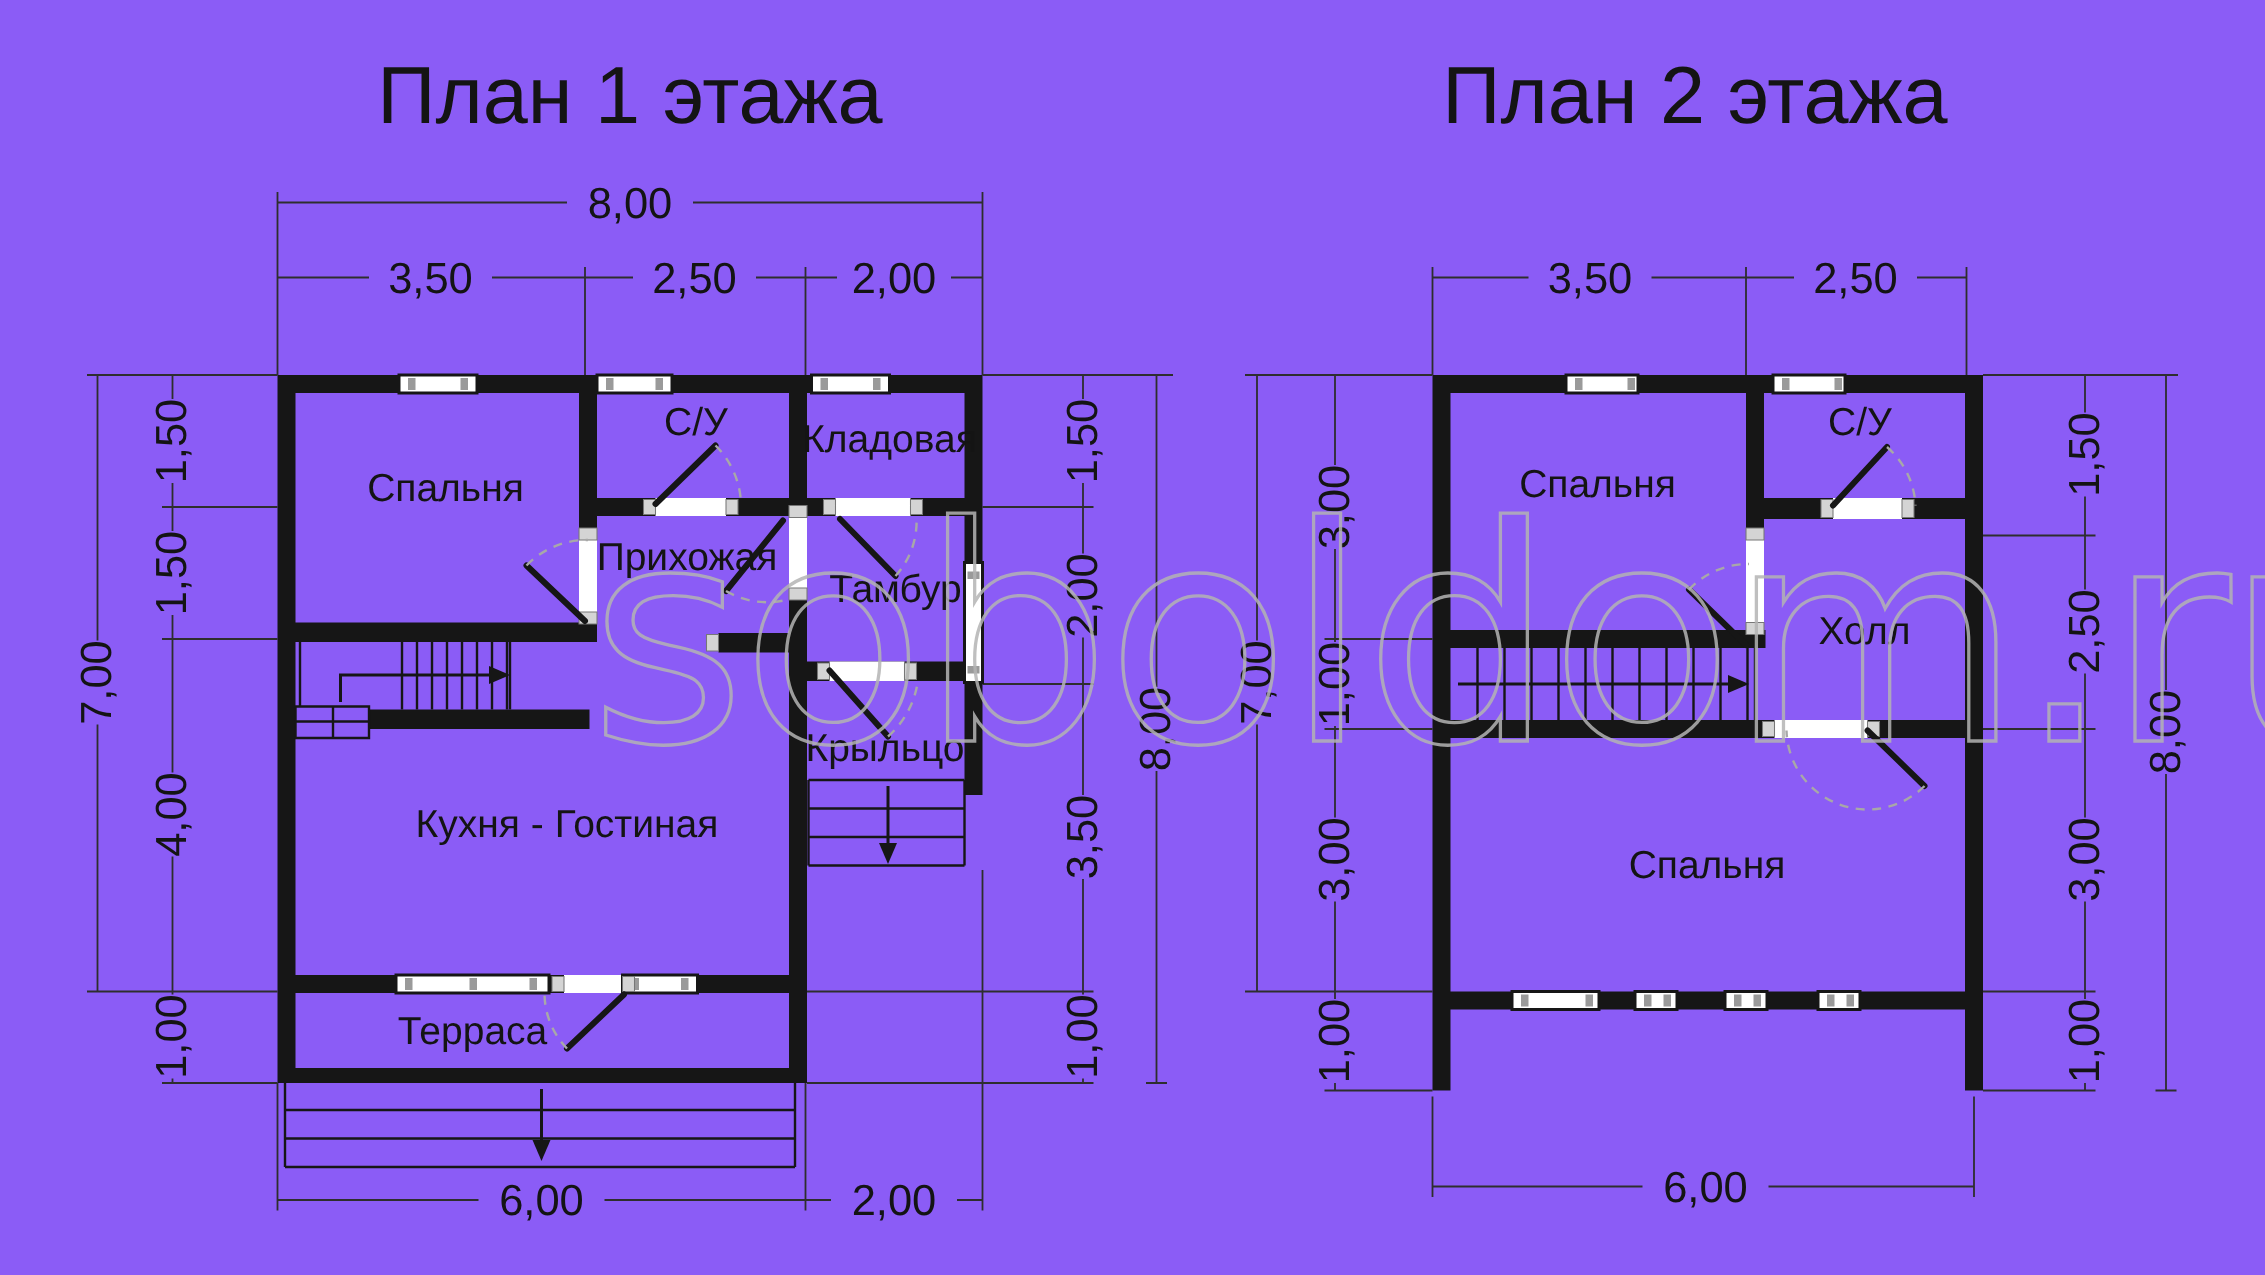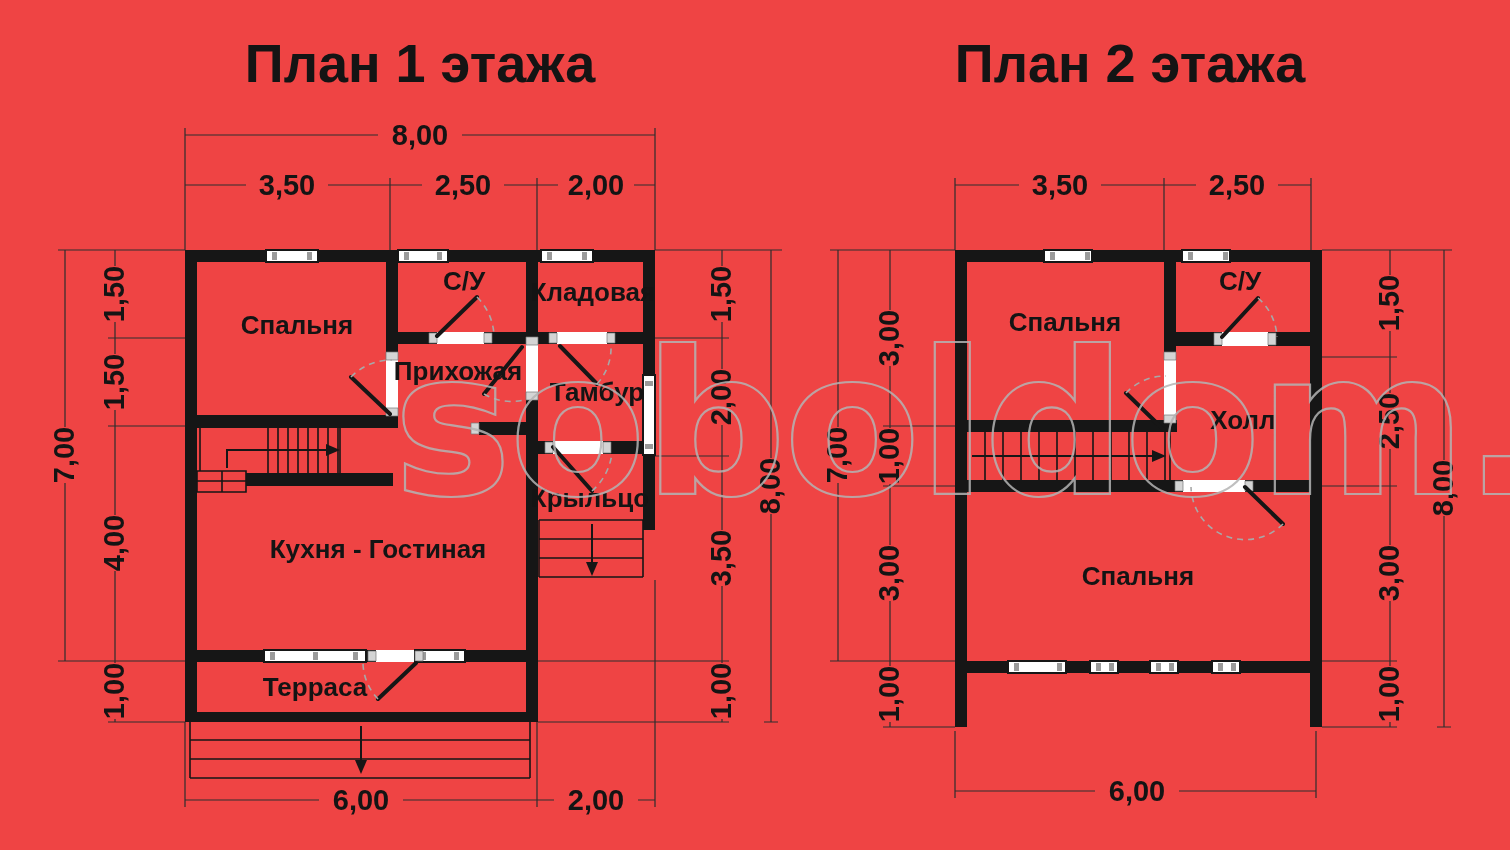--- a/index.html
+++ b/index.html
@@ -1,16 +1,16 @@
 <!DOCTYPE html>
 <html><head>
 <meta charset="utf-8">
 <style>
   html,body{margin:0;padding:0;background:#fff;}
-  #sheet{position:relative;width:1510px;height:850px;background:#ef4444;overflow:hidden;font-weight:bold;}
+  #sheet{position:relative;width:1510px;height:850px;background:#8b5cf6;overflow:hidden;}
   svg{position:absolute;left:0;top:0;}
   .wall{fill:#161616;}
   .open{fill:#ffffff;}
   .win{fill:#ffffff;stroke:#161616;stroke-width:2;}
   .mul{fill:#9a9a9a;}
   .jamb{fill:#d4d4d4;stroke:#777;stroke-width:0.7;}
   .thin{stroke:#161616;stroke-width:1.6;fill:none;}
   .dim{stroke:#2e2e2e;stroke-width:1.2;fill:none;}
   .leaf{stroke:#161616;stroke-width:4;fill:none;stroke-linecap:round;}
   .arc{stroke:#a8a8a8;stroke-width:1.6;fill:none;stroke-dasharray:6 5;}

